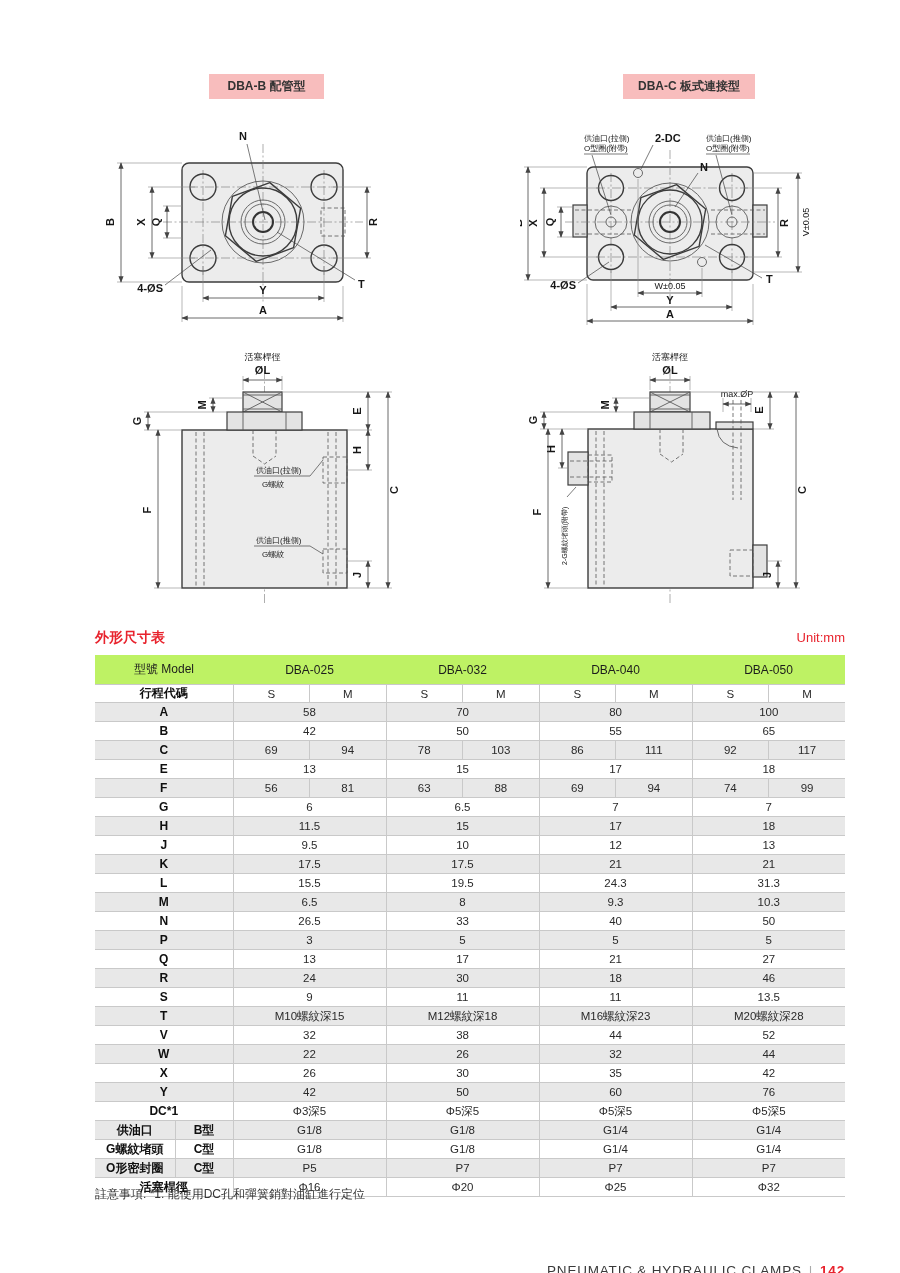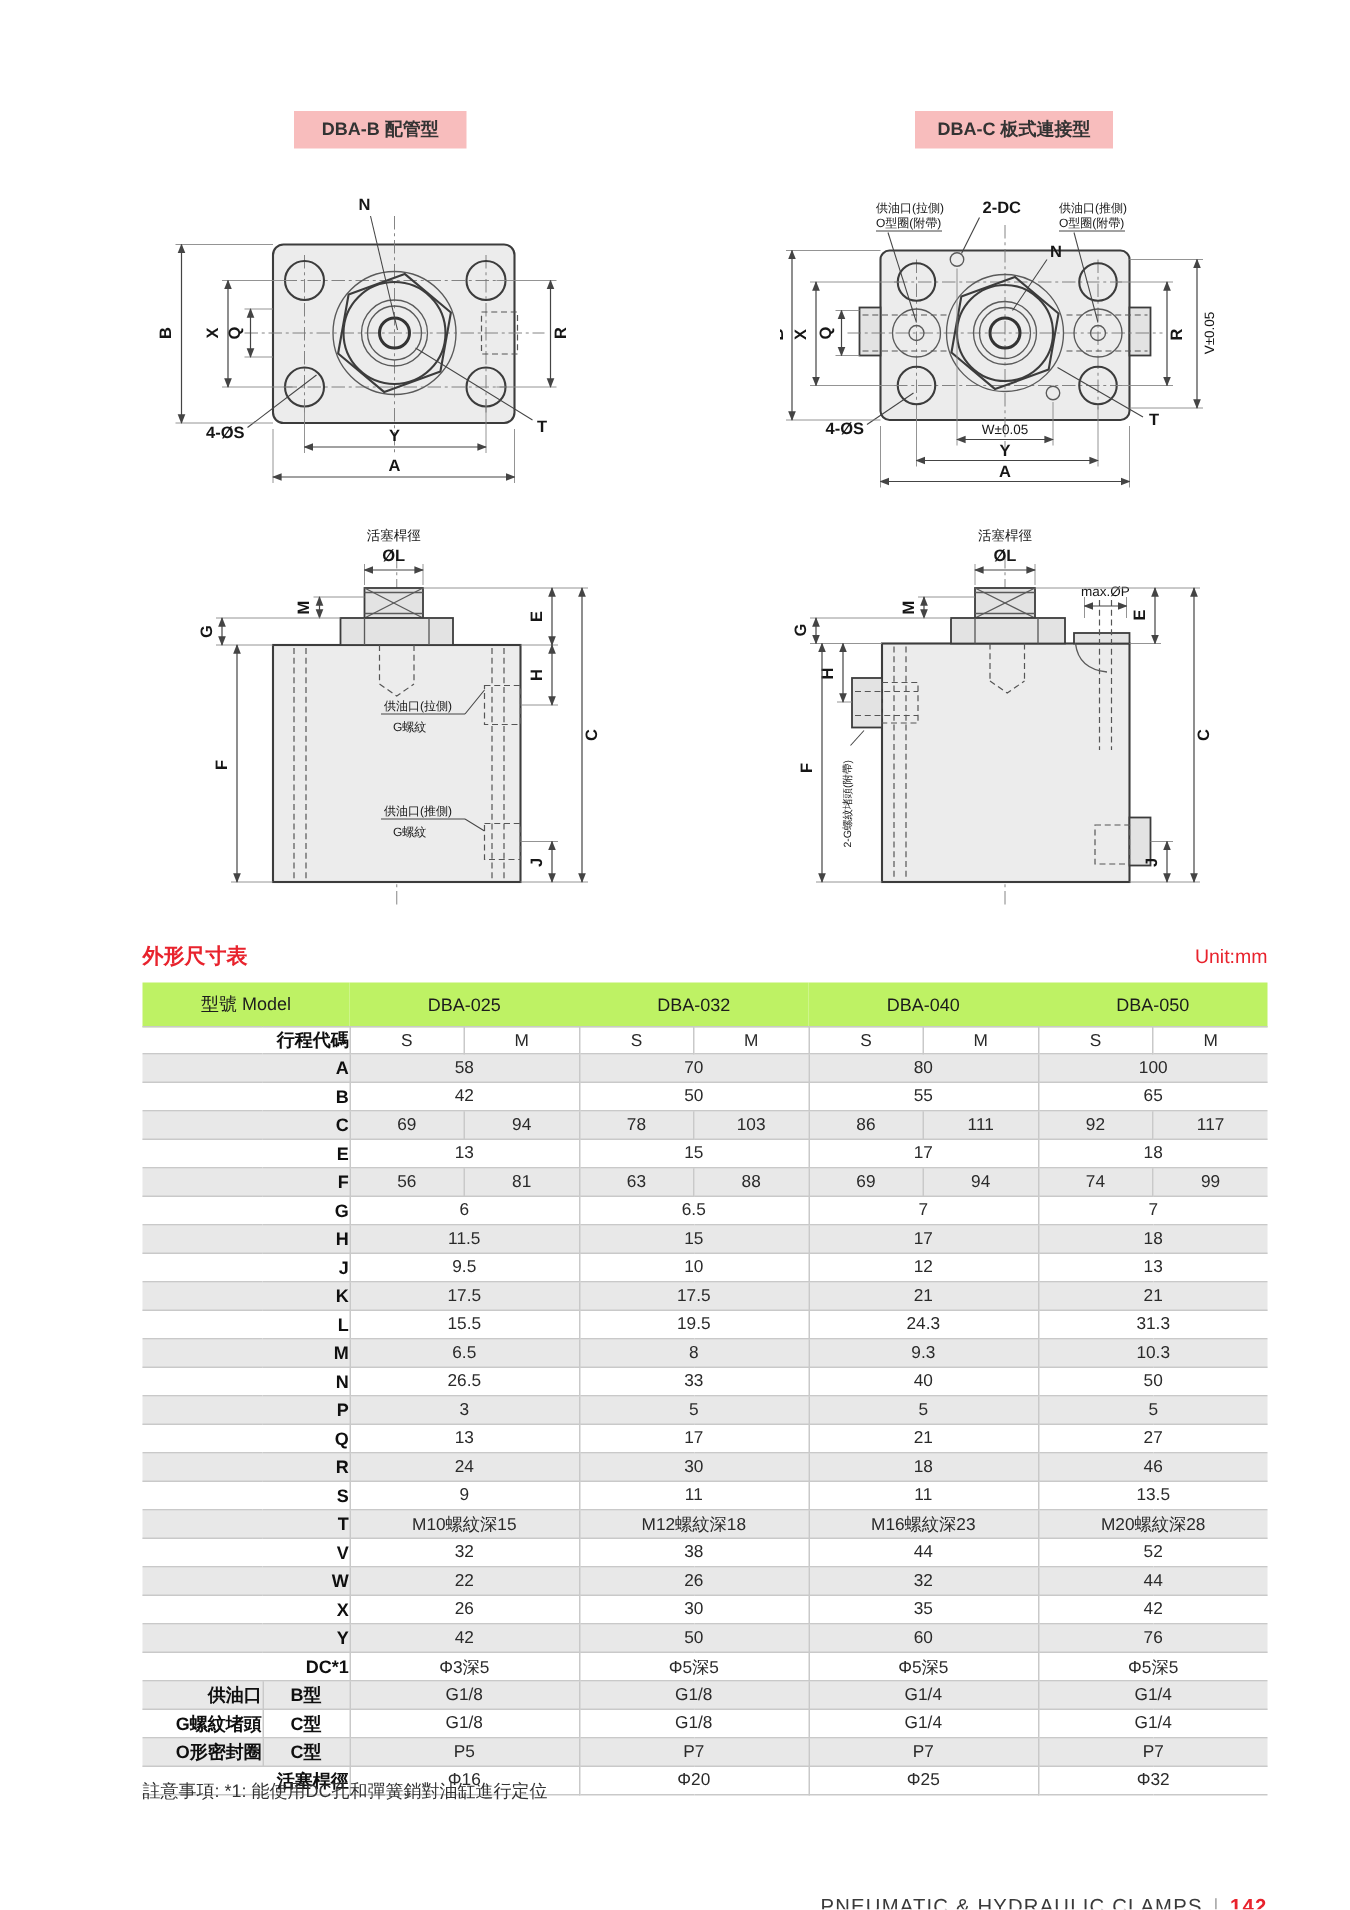--- a/index.html
+++ b/index.html
@@ -1,19 +1,19 @@
 <!DOCTYPE html>
 <html><head>
 <meta charset="utf-8">
 <style>
   html,body{margin:0;padding:0;background:#fff;}
   #page{position:relative;width:900px;height:1273px;background:#ffffff;overflow:hidden;
         font-family:"Liberation Sans","DejaVu Sans",sans-serif;color:#222;}
   .badge{position:absolute;background:#f8bdbd;color:#333;font-weight:bold;font-size:12px;
-         display:flex;align-items:center;justify-content:center;height:25px;}
+         display:flex;align-items:center;justify-content:center;height:25px;margin-left:13px;}
   #badge-b{left:196px;top:74px;width:115px;}
   #badge-c{left:610px;top:74px;width:132px;}
   .svgwrap{position:absolute;}
   
   .plate{fill:#ececec;stroke:#3c3c3c;stroke-width:1.4;}
   .part {fill:#e3e3e3;stroke:#3c3c3c;stroke-width:1.2;}
   .out{fill:none;stroke:#3c3c3c;stroke-width:1.4;}
   .thin{fill:none;stroke:#5a5a5a;stroke-width:0.9;}
   .bold{fill:none;stroke:#333;stroke-width:2;}
   .cl{stroke:#777;stroke-width:0.6;fill:none;stroke-dasharray:9 2.5 2 2.5;}
@@ -25,21 +25,21 @@
   .stx{font-size:8px;fill:#161616;}
   .mtx{font-size:9px;fill:#161616;}
   
   #section-title{position:absolute;left:95px;top:629px;font-size:14px;font-weight:bold;color:#e8232d;}
   #unit-label{position:absolute;right:55px;top:630px;font-size:13px;color:#e8232d;padding-left:28px;}
   
   #tablewrap{position:absolute;left:95px;top:655px;width:750px;}
   table{border-collapse:collapse;table-layout:fixed;width:750px;font-size:11.5px;text-align:center;}
   th{background:#bef264;height:27px;font-size:12px;font-weight:normal;color:#1c1c1c;border:0;}
   td{height:18px;padding:0;border:1px solid #c9c9c9;color:#2a2a2a;background:#fff;}
-  td:first-child{border-left:0;text-align:right;} td:last-child{border-right:0;}
+  td:first-child{border-left:0;} td:last-child{border-right:0;}
   tr.g td{background:#e8e8e8;}
   td.lbl{font-weight:bold;font-size:12px;color:#0f0f0f;}
   tr.stroke td{height:17px;}
   #note{position:absolute;left:95px;top:1186px;font-size:12px;color:#333;}
   #footer{position:absolute;right:55px;top:1226px;font-size:13.5px;color:#3a3a3a;letter-spacing:0.8px;margin-top:37px;}
   #footer .sep{color:#aaa;padding:0 7px;font-weight:normal;}
   #footer .pg{color:#e8232d;font-weight:bold;}
 </style>
 </head>
 <body>

